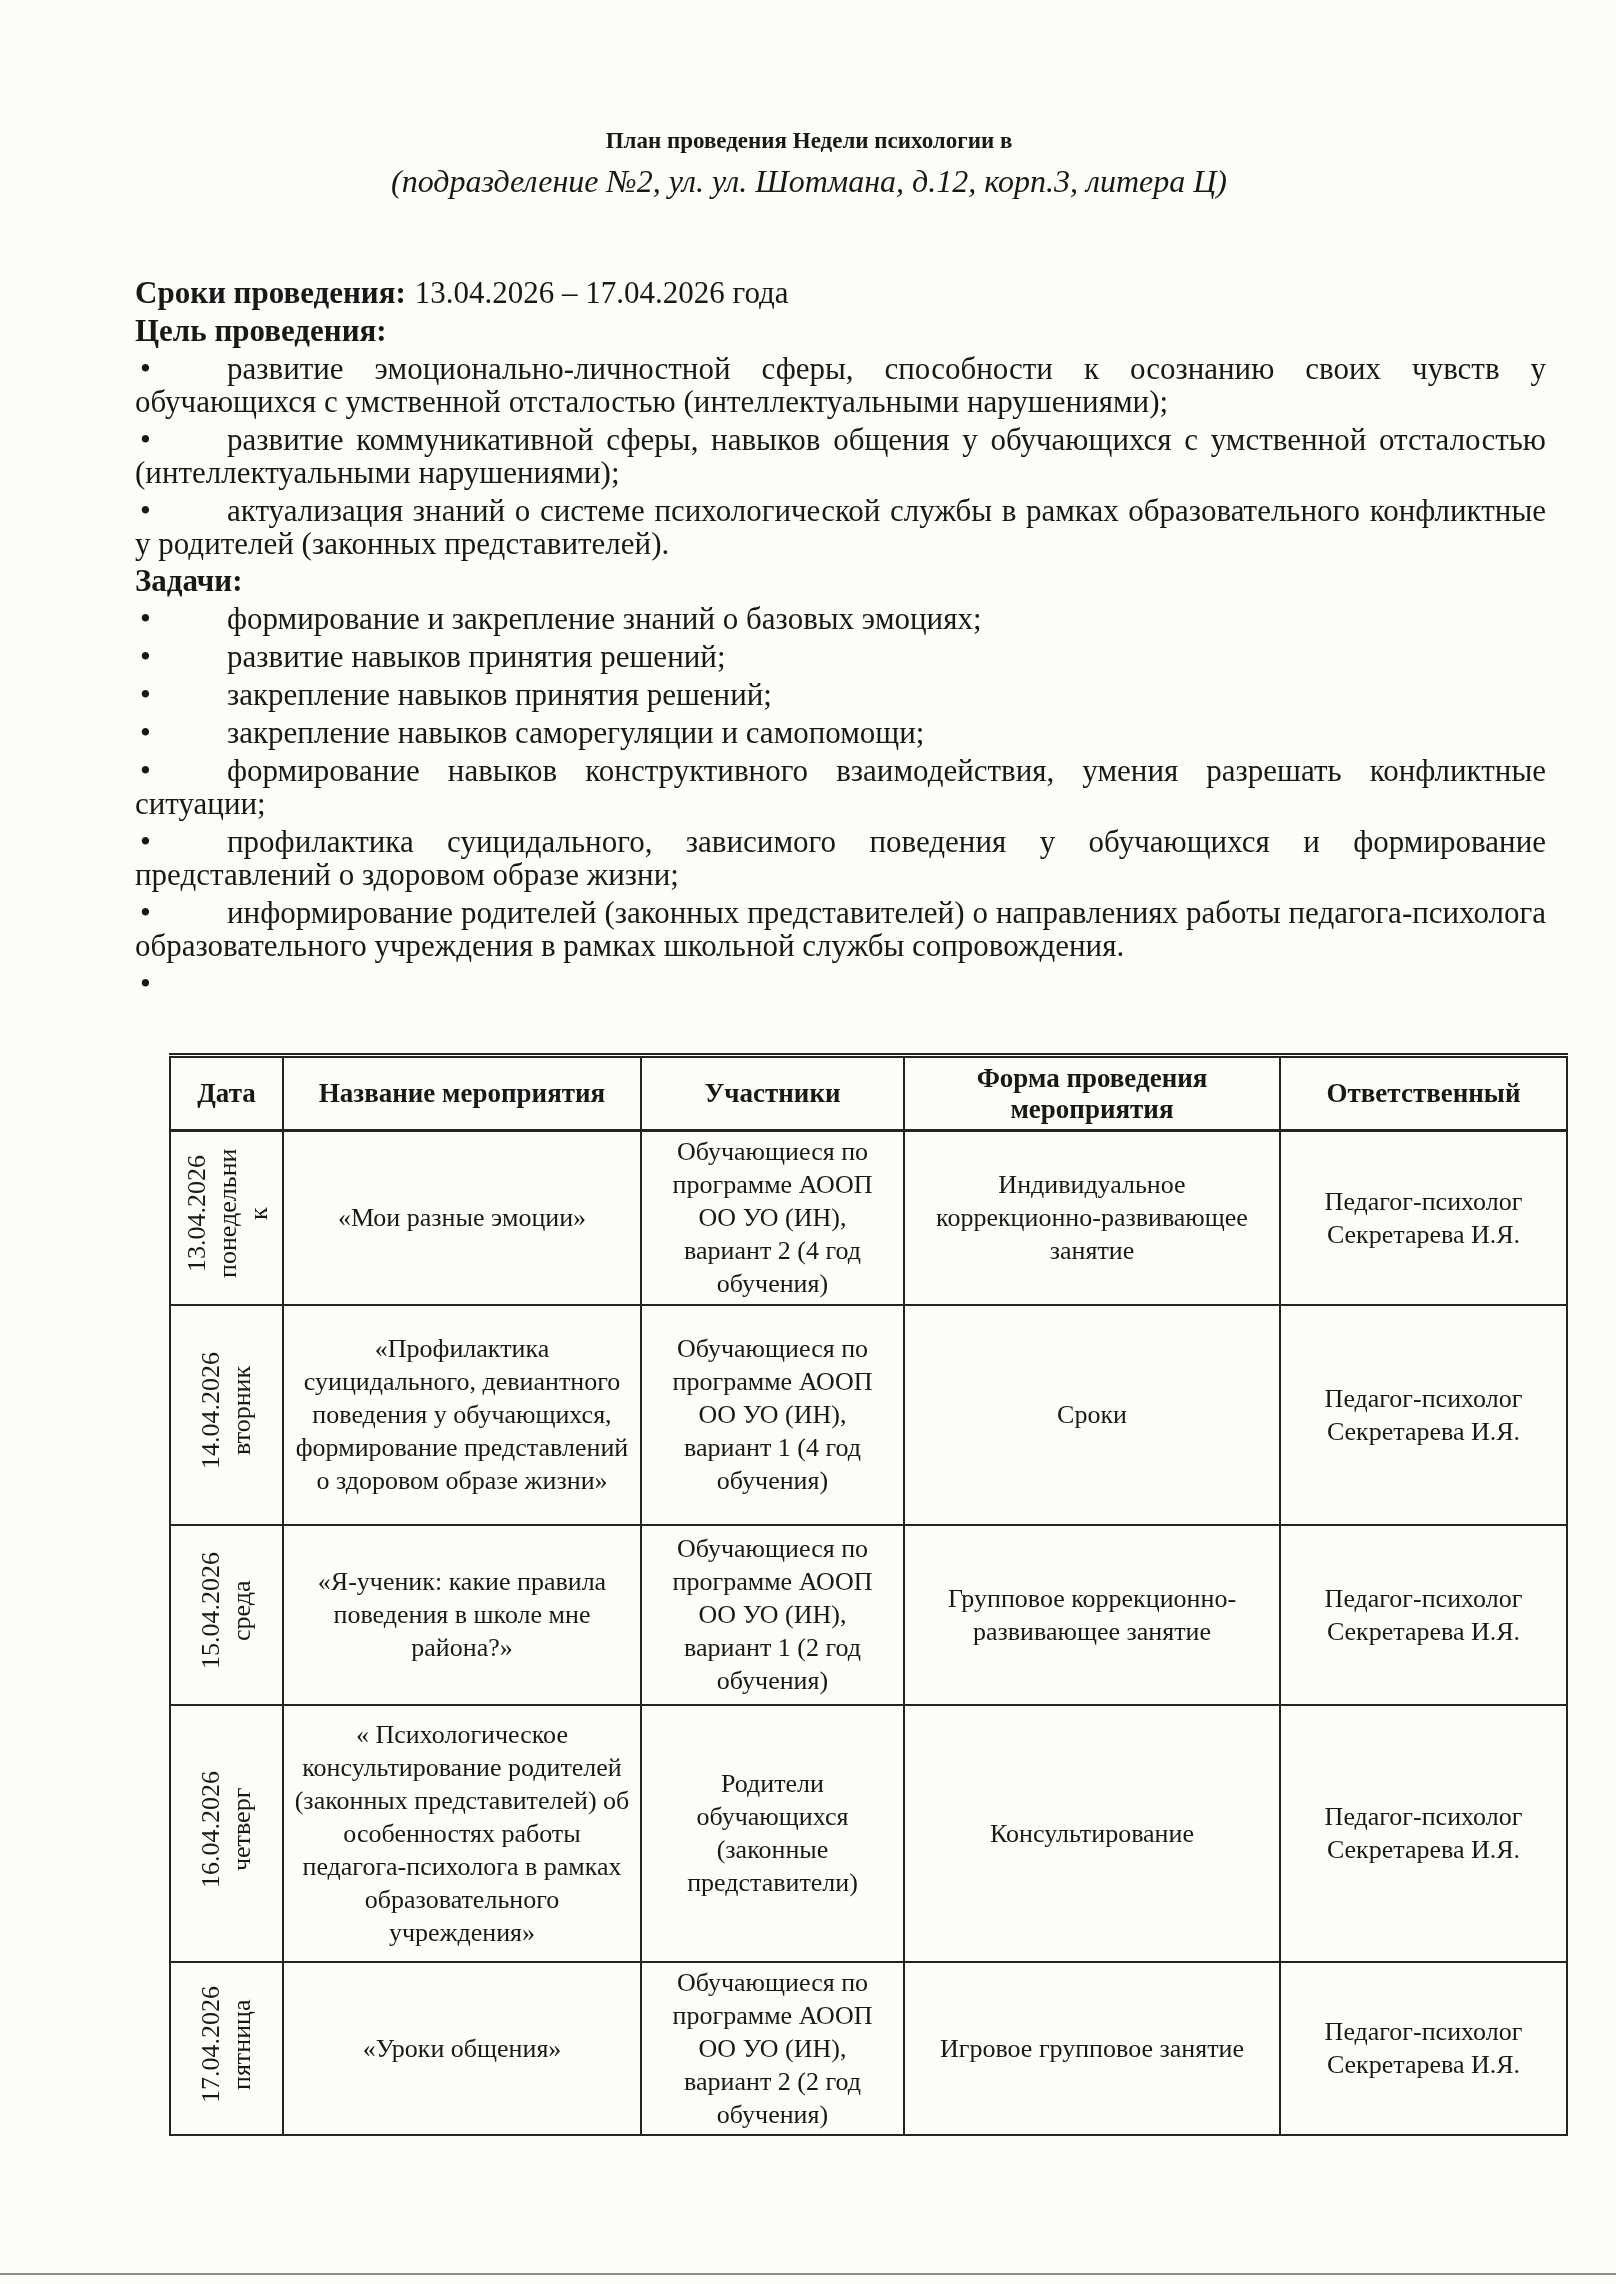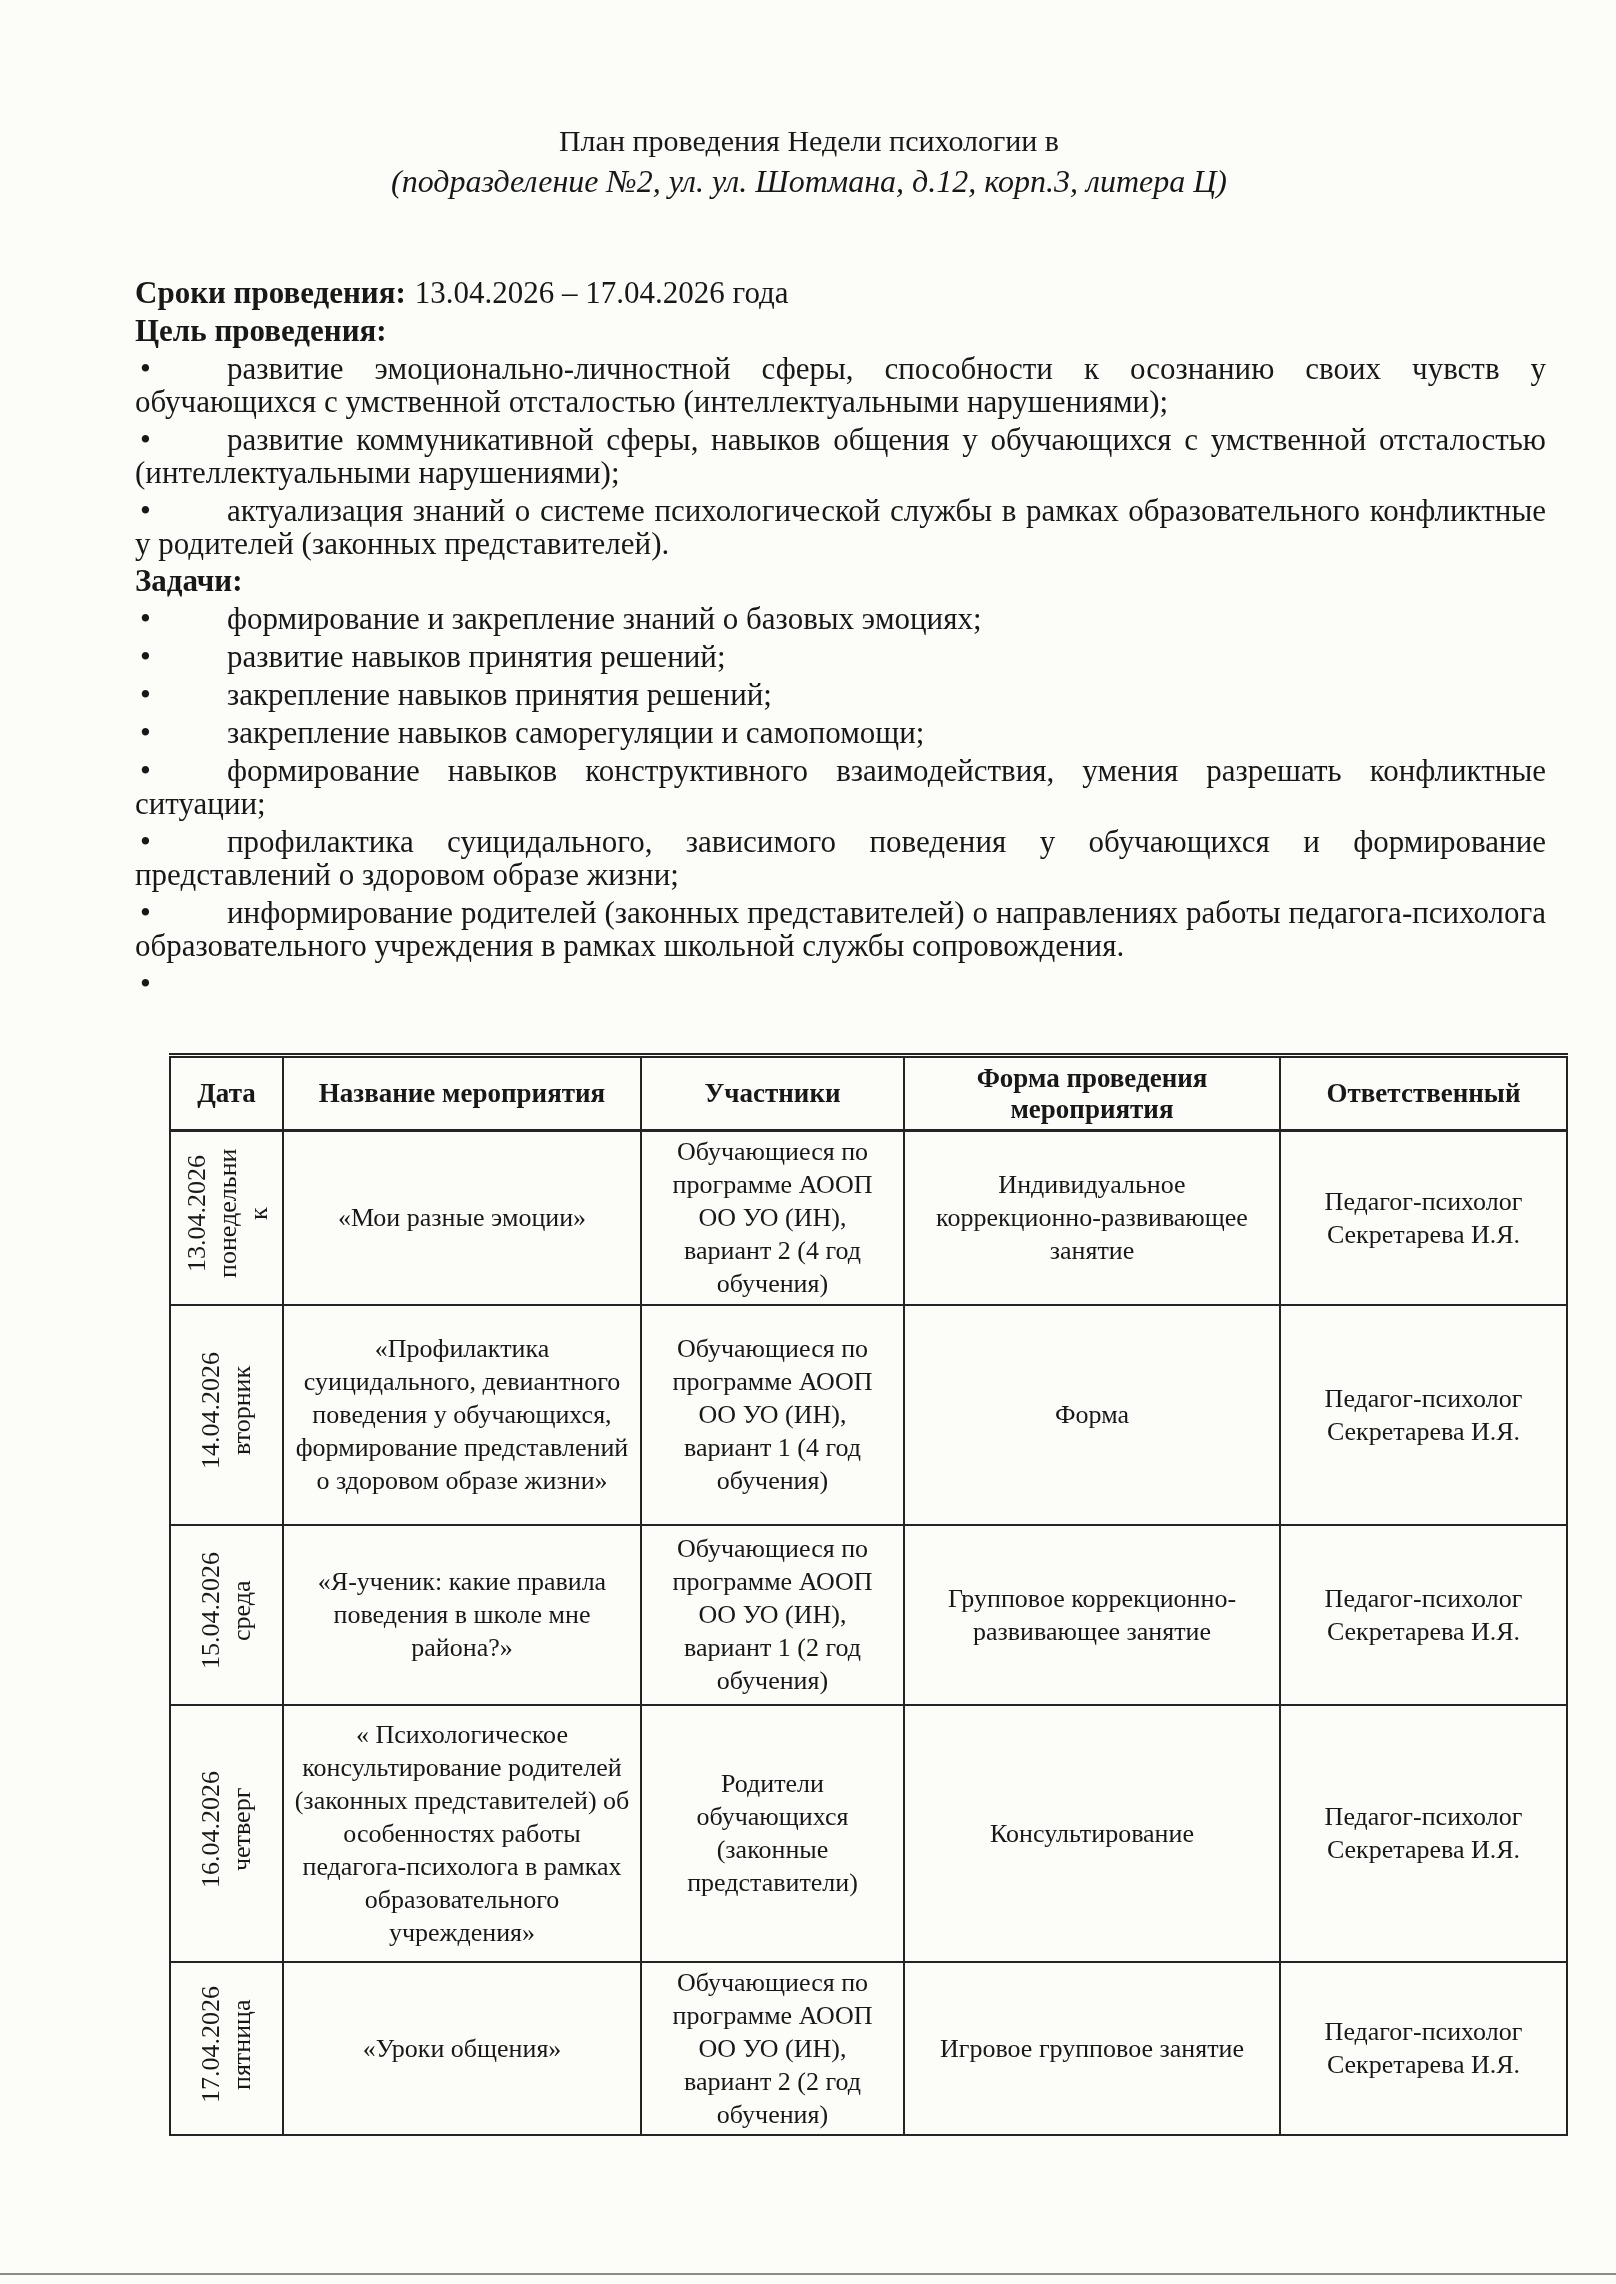--- a/index.html
+++ b/index.html
@@ -12,21 +12,21 @@
     color:#181818;
     overflow:hidden;
   }
 
   
   .title-block {
     position:absolute; top:121px; left:82px; width:1454px;
     text-align:center;
   }
   .title-line1, .title-line2 {
-    font-size:30px; font-weight:normal; line-height:40px;
+    font-size:23px; font-weight:bold; line-height:40px;
   }
   .title-line3 {
     font-size:32px; font-style:italic; line-height:40px;
   }
 
   
   .body-block {
     position:absolute; top:276px; left:135px; width:1411px;
     font-size:31px; line-height:33px;
   }
@@ -153,21 +153,21 @@
         </tr>
         <tr class="r2">
           <td class="c-date">
             <div class="vtext">
               <span class="vdate">14.04.2026</span>
               <span class="vday">вторник</span>
             </div>
           </td>
           <td>«Профилактика суицидального, девиантного поведения у обучающихся, формирование представлений о здоровом образе жизни»</td>
           <td>Обучающиеся по программе АООП ОО УО (ИН), вариант 1 (4 год обучения)</td>
-          <td>Форма</td>
+          <td>Сроки</td>
           <td>Педагог-психолог Секретарева И.Я.</td>
         </tr>
         <tr class="r3">
           <td class="c-date">
             <div class="vtext">
               <span class="vdate">15.04.2026</span>
               <span class="vday">среда</span>
             </div>
           </td>
           <td>«Я-ученик: какие правила поведения в школе мне района?»</td>

